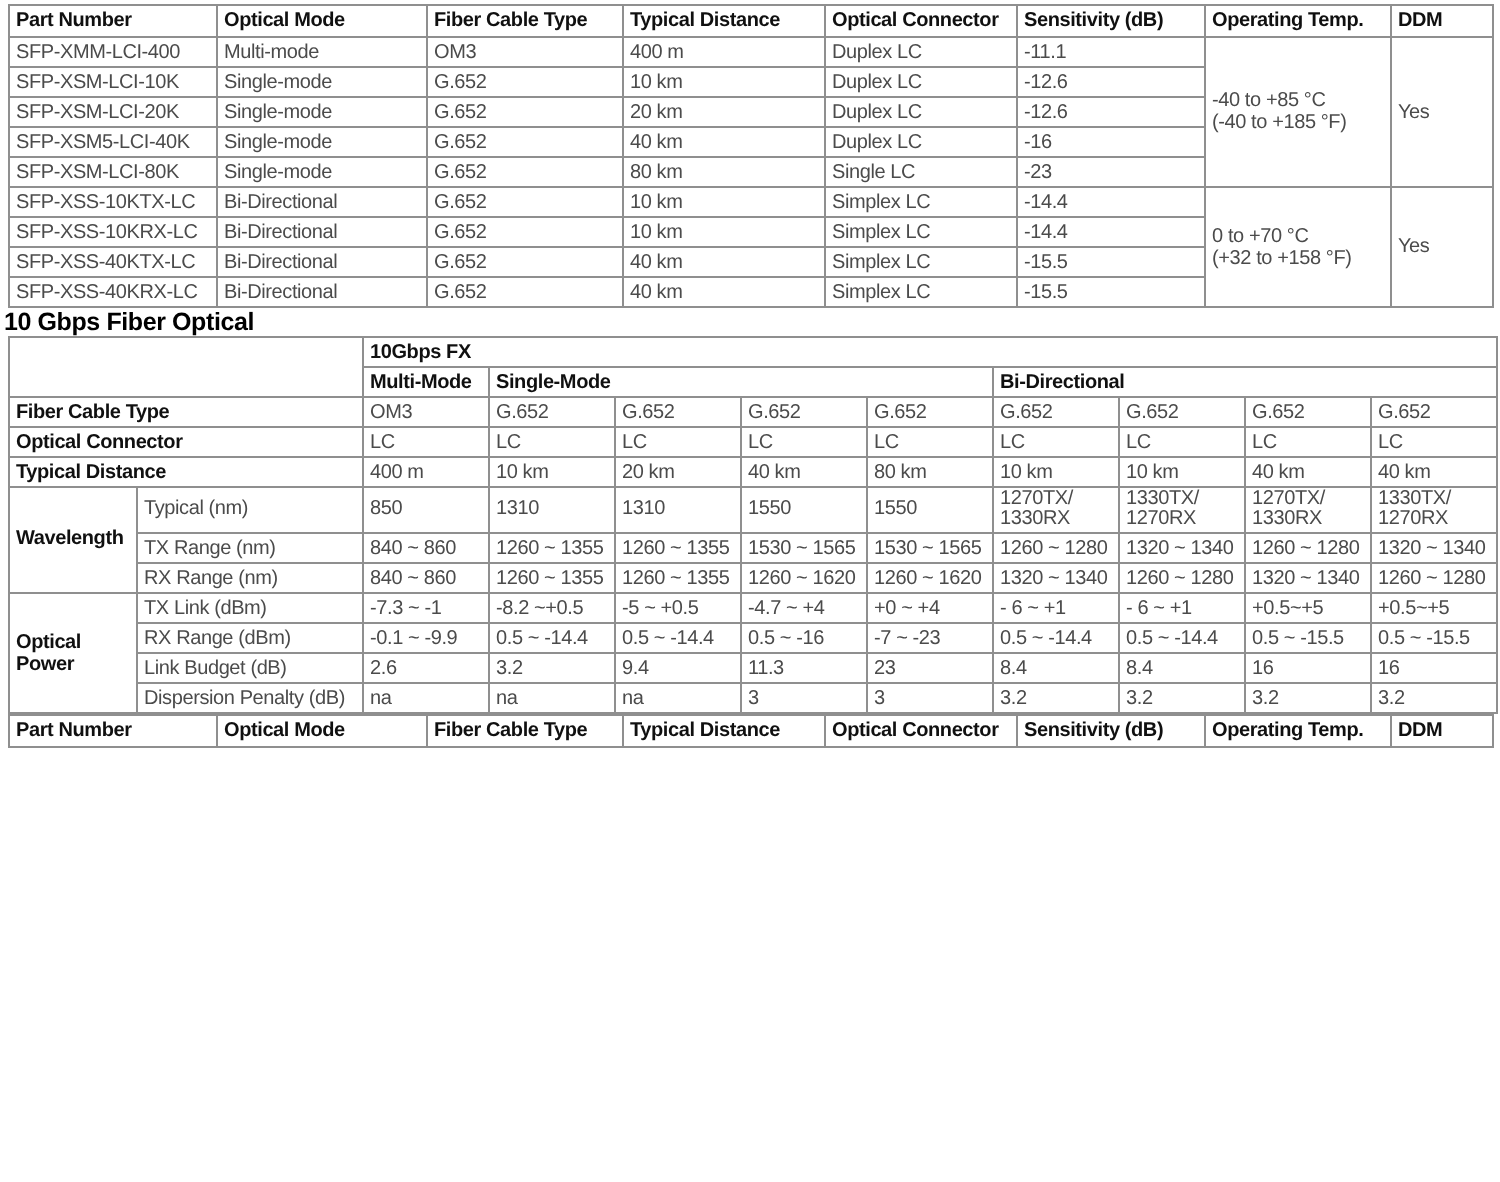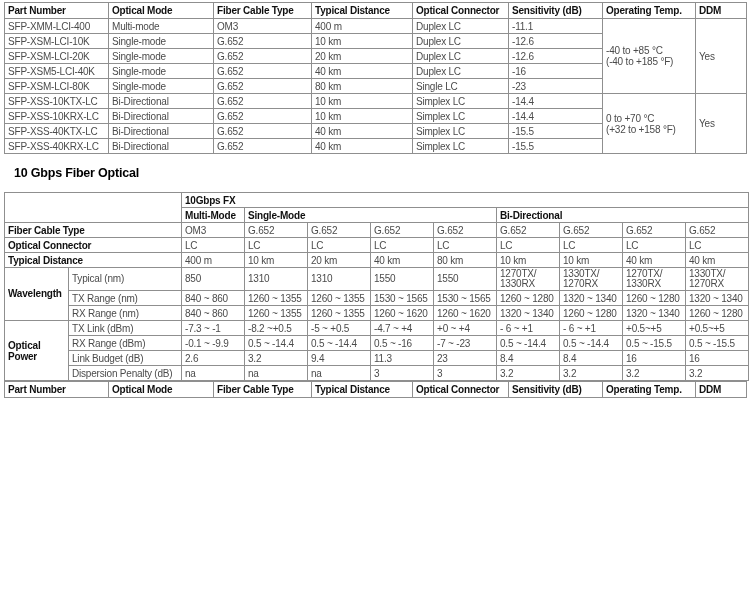--- a/index.html
+++ b/index.html
@@ -24,21 +24,21 @@
   .t-top td{height:14px;}
   
   .t-mid th,.t-mid td{height:14px;padding:0 2px;}
   .t-mid th.center{text-align:left;}
   .t-mid tr.tall td, .t-mid tr.tall th{height:22px;line-height:10.5px;}
   .t-mid td.sub{color:#4b4b4b;}
   
   .t-bot th{height:15px;}
   .t-bot td{height:29px;}
   h2.section{
-    font-size:12.5px;font-weight:bold;color:#000;margin:12px;padding-left:2px;
+    font-size:12.5px;font-weight:bold;color:#000;margin:0;padding-left:2px;
     letter-spacing:-0.2px;
   }
   .h1-space{margin-top:12px;margin-bottom:6px;}
   .h2-space{margin-top:20px;margin-bottom:6px;}
   .t-top{margin-top:2px;}
   .temp-cell div{line-height:11px;}
   .footer-bar{
     position:absolute;left:3px;right:0;top:551px;height:22px;
     display:flex;align-items:center;justify-content:flex-end;
     border-radius:2px 0 0 2px;

